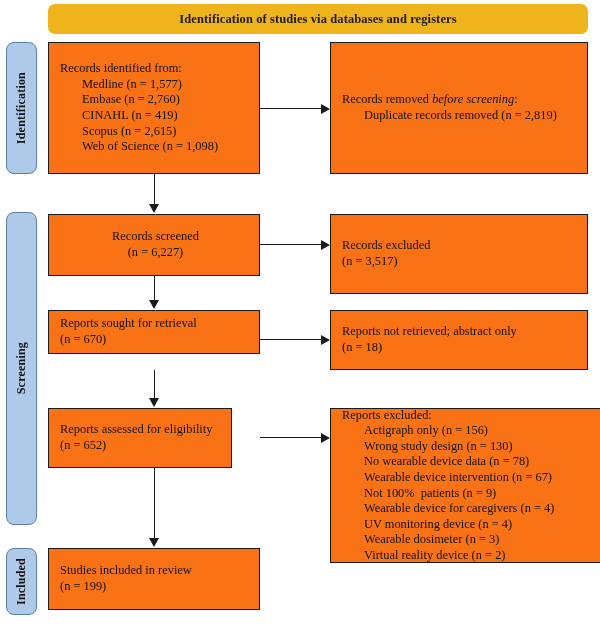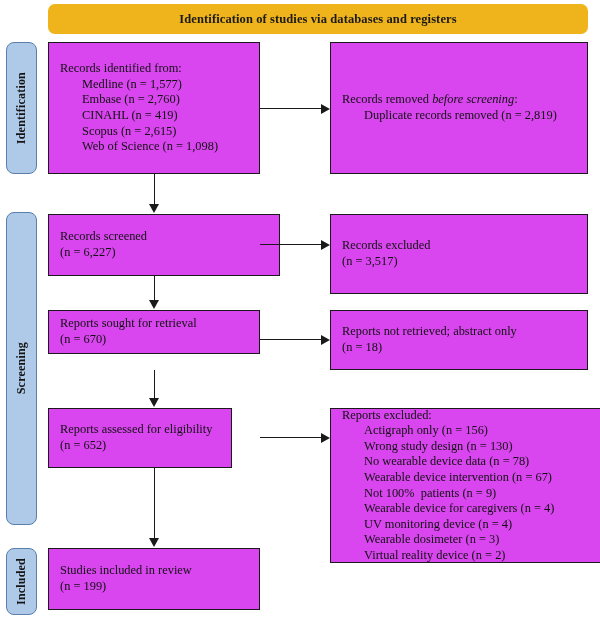--- a/index.html
+++ b/index.html
@@ -65,21 +65,21 @@
     letter-spacing: 0.2px;
     white-space: nowrap;
   }
   #stage-identification { left: 6px; top: 42px;  width: 31px; height: 132px; }
   #stage-screening      { left: 6px; top: 212px; width: 31px; height: 313px; }
   #stage-included       { left: 6px; top: 548px; width: 31px; height: 67px; }
 
   
   .box {
     position: absolute;
-    background: #d946ef;
+    background: #f97316;
     border: 1.5px solid #1a1a1a;
     box-sizing: border-box;
     display: flex;
     align-items: center;
   }
   .box-inner {
     padding-left: 11px;
     padding-right: 8px;
     width: 100%;
     box-sizing: border-box;
@@ -88,21 +88,21 @@
     font-size: 12.4px;
     line-height: 15.6px;
     white-space: pre;
     color: #111111;
   }
   .line.indent { padding-left: 22px; }
   .line .ital { font-style: italic; }
 
   
   #box-identified   { left: 48px;  top: 42px;  width: 212px; height: 132px; }
-  #box-screened     { left: 48px;  top: 214px; width: 232px; height: 62px; }
+  #box-screened     { left: 48px;  top: 214px; width: 212px; height: 62px; text-align: center; }
   #box-sought       { left: 48px;  top: 310px; width: 212px; height: 44px; }
   #box-assessed     { left: 48px;  top: 408px; width: 184px; height: 60px; }
   #box-included     { left: 48px;  top: 548px; width: 212px; height: 62px; }
 
   
   #box-removed      { left: 330px; top: 42px;  width: 258px; height: 132px; }
   #box-excluded     { left: 330px; top: 214px; width: 258px; height: 80px; }
   #box-notretrieved { left: 330px; top: 310px; width: 258px; height: 60px; }
   #box-reports-excl { left: 330px; top: 408px; width: 308px; height: 155px; }
   #box-reports-excl .box-inner { padding-top: 4px; padding-bottom: 4px; }

